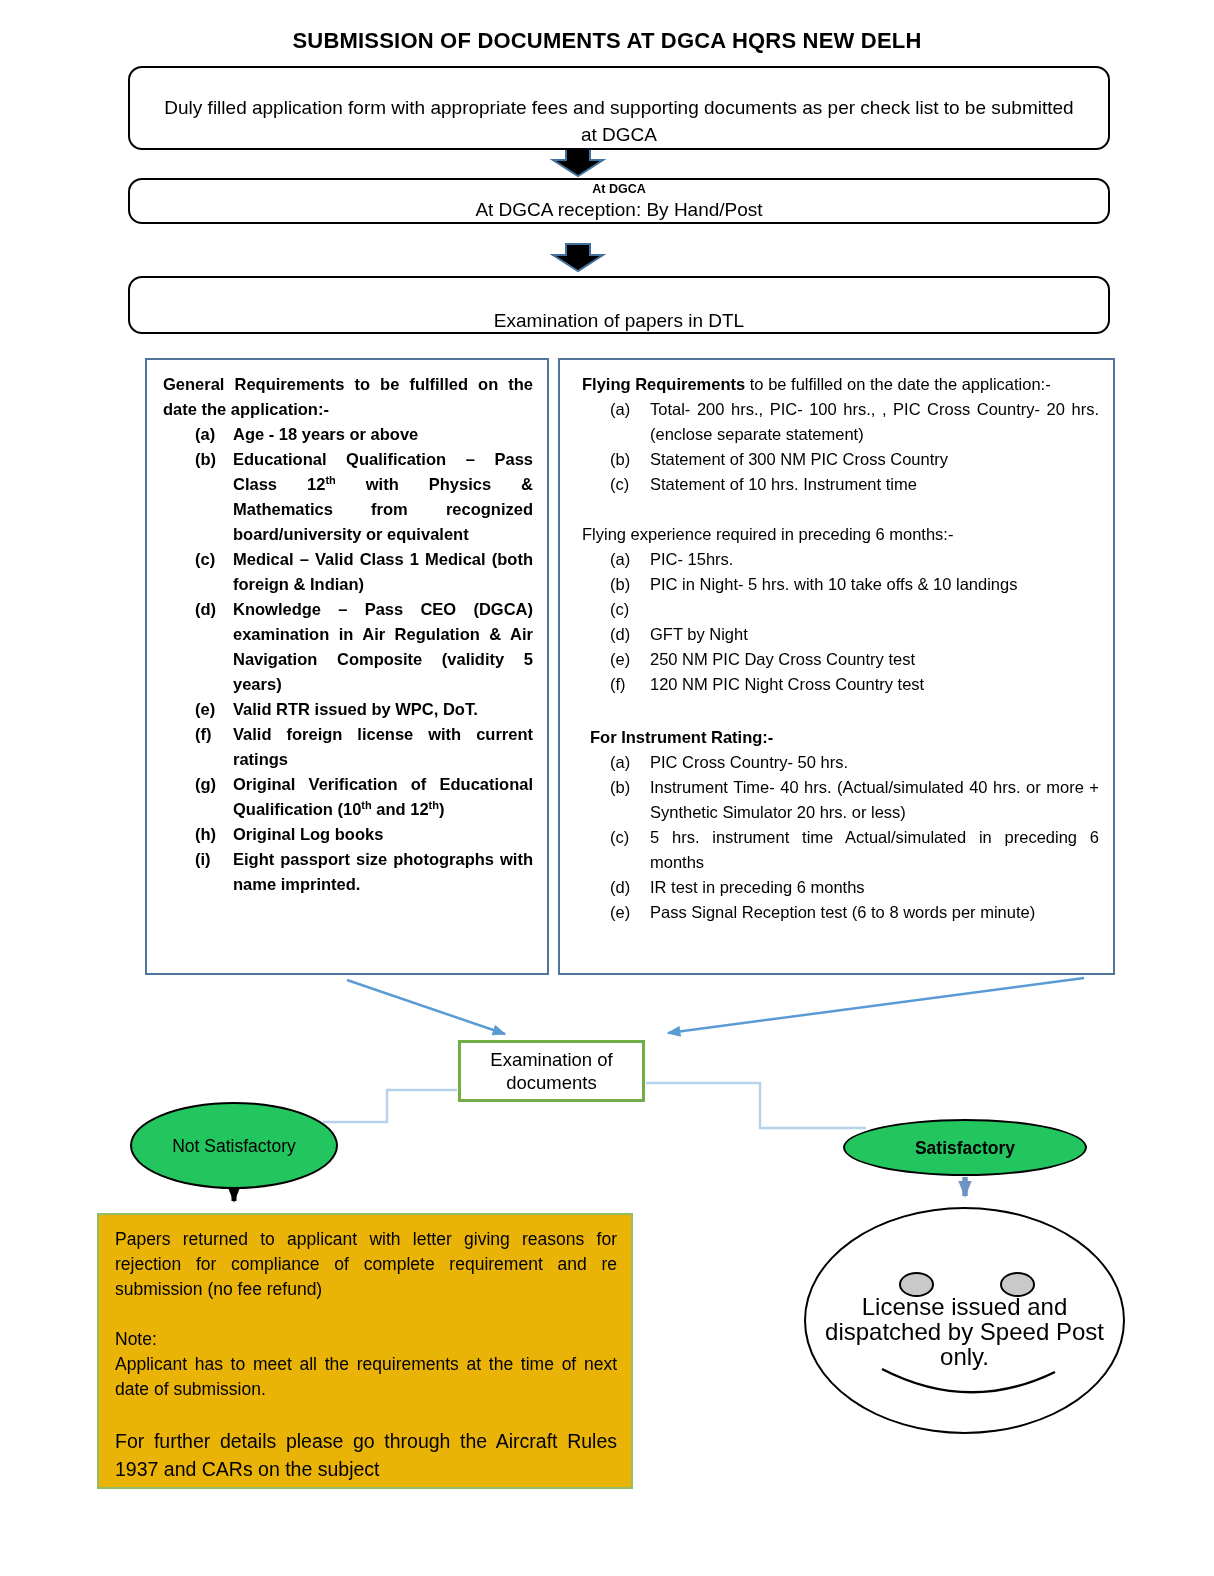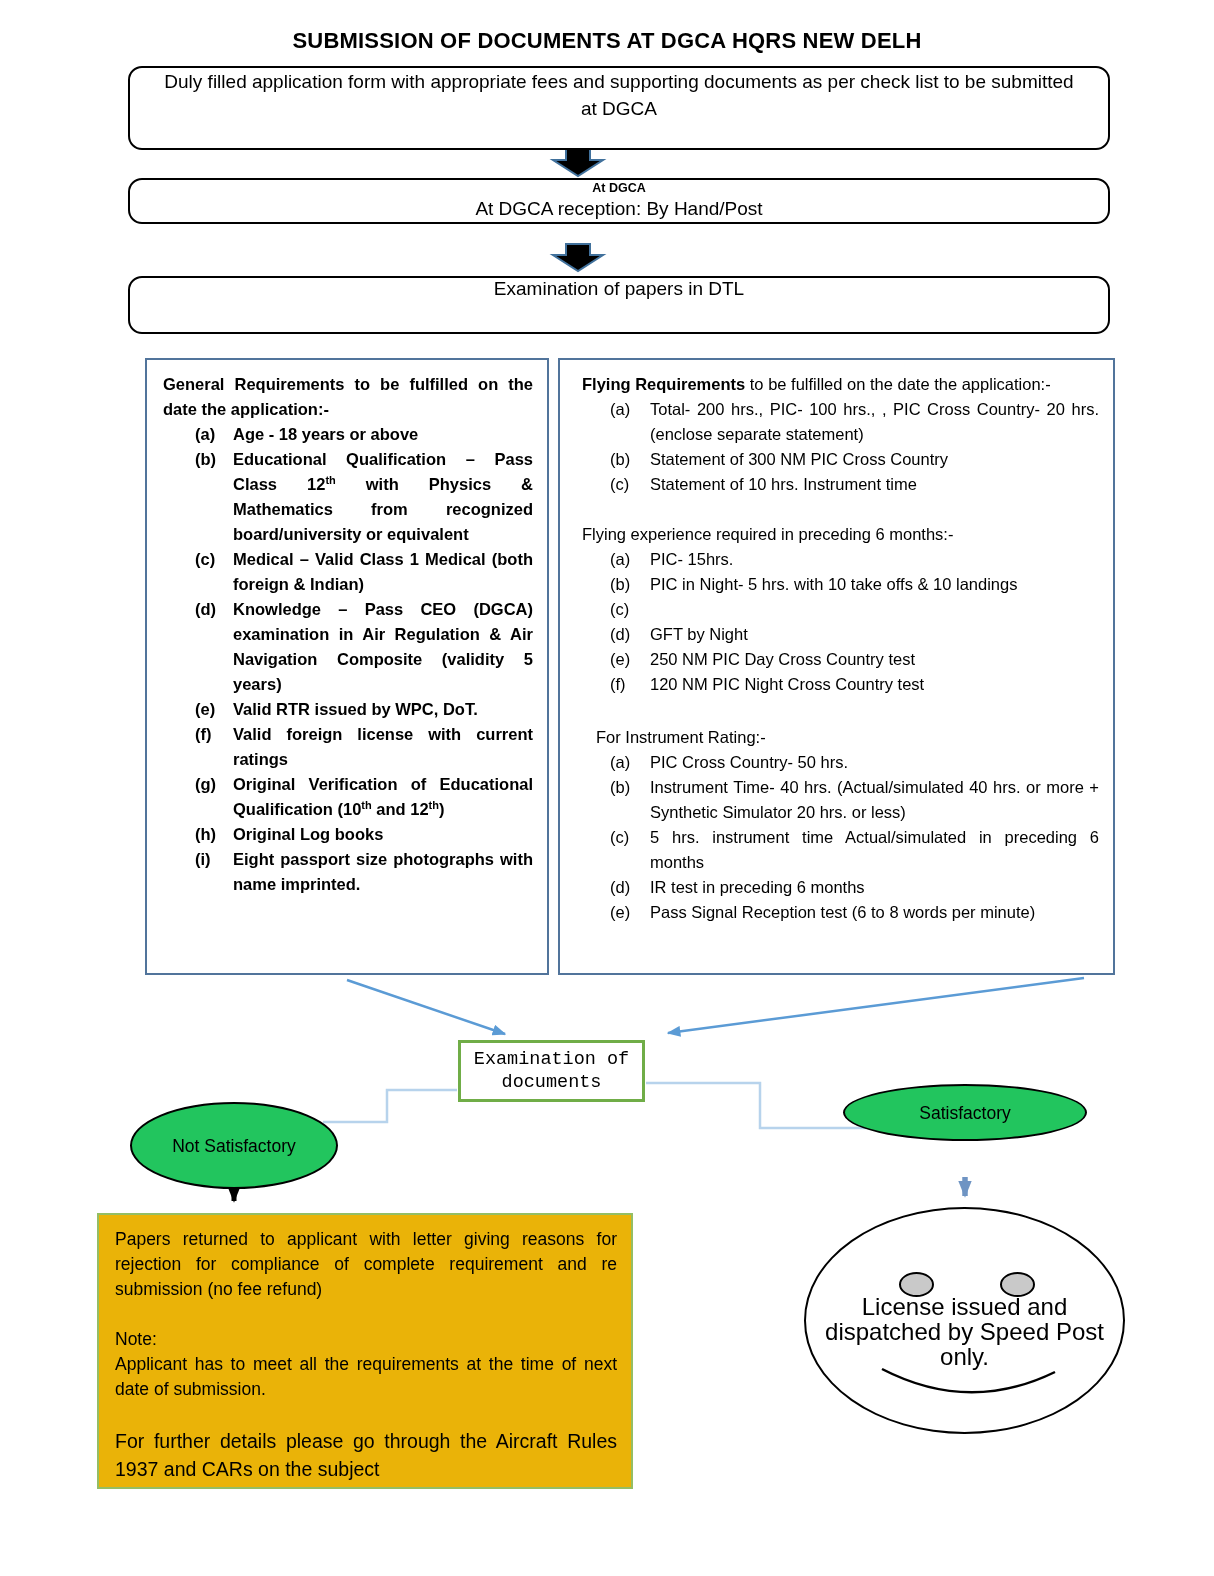--- a/index.html
+++ b/index.html
@@ -2,47 +2,47 @@
 <html style="--box-border-blue: #51749B; --arrow-blue: #5B9BD5; --connector-blue: #B7D3EC; --green-dark: #70AD47; --green-light: #94BE64; --block-arrow-outline: #41719C; --straight-arrow-blue: #6F94C3; --eye-gray: #C9C9C9;"><head>
 <meta charset="utf-8">
 <style>
   html,body{margin:0;padding:0;background:#fff;}
   .page{position:relative;width:1214px;height:1576px;background:#fff;
         font-family:"Liberation Sans", sans-serif;color:#000;overflow:hidden;}
   .overlay{position:absolute;left:0;top:0;pointer-events:none;}
   .title{position:absolute;left:0;top:28px;width:1214px;text-align:center;
          font-size:22px;font-weight:bold;letter-spacing:.2px;}
   .rbox{position:absolute;left:128px;width:982px;border:2.5px solid #000;border-radius:14px;
-        display:flex;flex-direction:column;align-items:center;justify-content:flex-start;
+        display:flex;flex-direction:column;align-items:center;justify-content:flex-end;
         text-align:center;font-size:19px;background:#fff;box-sizing:border-box;}
   .box1{top:66px;height:84px;padding:0 28px;line-height:27px;}
   .box2{top:178px;height:46px;line-height:24px;}
   .box2 .small{font-size:12.5px;font-weight:bold;line-height:17px;}
   .box3{top:276px;height:58px;}
   .reqbox{position:absolute;border:2px solid #51749B;background:#fff;box-sizing:border-box;
           font-size:16.5px;line-height:25px;padding:12px 14px 12px 16px;}
   .leftreq{left:145px;top:358px;width:404px;height:617px;font-weight:bold;}
   .rightreq{left:558px;top:358px;width:557px;height:617px;padding-left:22px;}
   .req-head{margin:0;text-align:justify;}
   .items{margin:0;}
   .item{display:flex;}
   .item .lbl{flex:0 0 38px;margin-left:32px;}
   .rightreq .item .lbl{flex:0 0 40px;margin-left:28px;}
   .item .txt{flex:1;text-align:justify;}
   .subhead{margin:25px 0 0 0;}
-  .subhead.indent{margin-left:14px;margin-top:28px;}
+  .subhead.indent{margin-left:8px;margin-top:28px;font-weight:bold;}
   sup{font-size:11px;line-height:0;}
   .exambox{position:absolute;left:458px;top:1040px;width:187px;height:62px;
            border:3px solid #70AD47;box-sizing:border-box;display:flex;align-items:center;
-           justify-content:center;text-align:center;font-size:18.5px;line-height:23px;background:#fff;font-family:Liberation Mono, monospace;}
+           justify-content:center;text-align:center;font-size:18.5px;line-height:23px;background:#fff;}
   .ellipse{position:absolute;border:2.5px solid #000;border-radius:50%;background:#22c55e;
            display:flex;align-items:center;justify-content:center;text-align:center;
            font-size:17.5px;line-height:22px;box-sizing:border-box;}
   .notsat{left:130px;top:1102px;width:208px;height:87px;}
-  .sat{left:843px;top:1084px;width:244px;height:57px;}
+  .sat{left:843px;top:1119px;width:244px;height:57px;font-weight:bold;}
   .rejectbox{position:absolute;left:97px;top:1213px;width:536px;height:276px;
              border:2px solid #94BE64;box-sizing:border-box;padding:12px 14px 0 16px;
              font-size:17.5px;line-height:25px;background:#eab308;}
   .rejectbox .para{margin:0;text-align:justify;}
   .rejectbox .gap{height:25px;}
   .rejectbox .further{font-size:19.5px;line-height:28px;}
   .smiley{position:absolute;left:804px;top:1207px;width:321px;height:227px;
           border:2.5px solid #000;border-radius:50%;background:#fff;box-sizing:border-box;}
   .eye{position:absolute;width:35px;height:25px;border:2px solid #000;border-radius:50%;
        background:#C9C9C9;box-sizing:border-box;}

